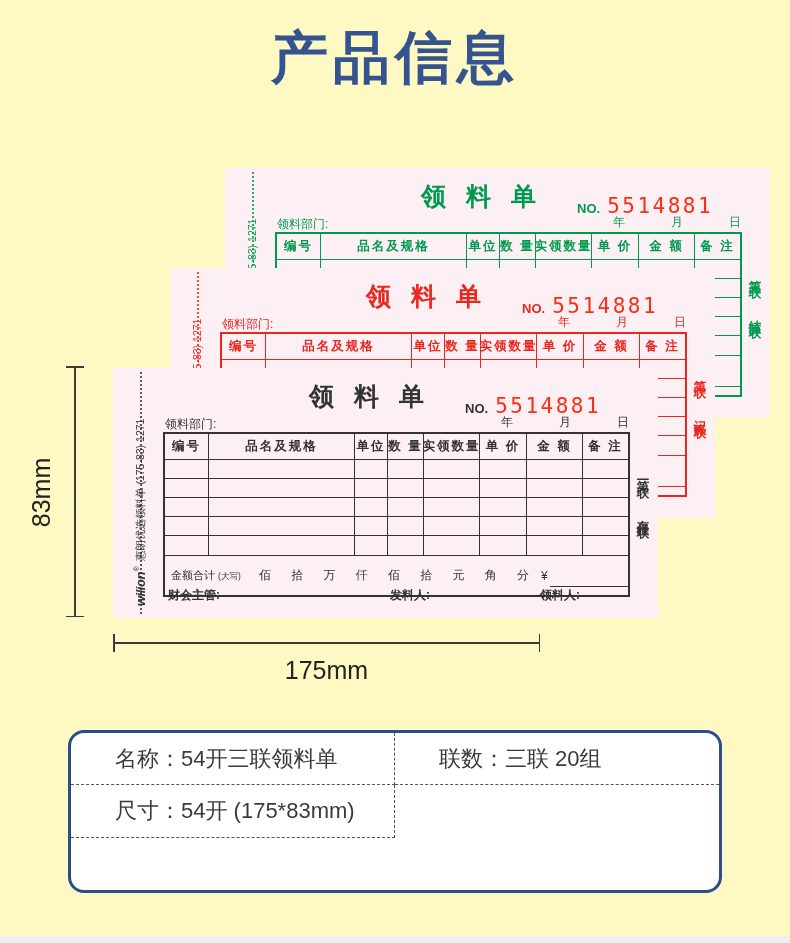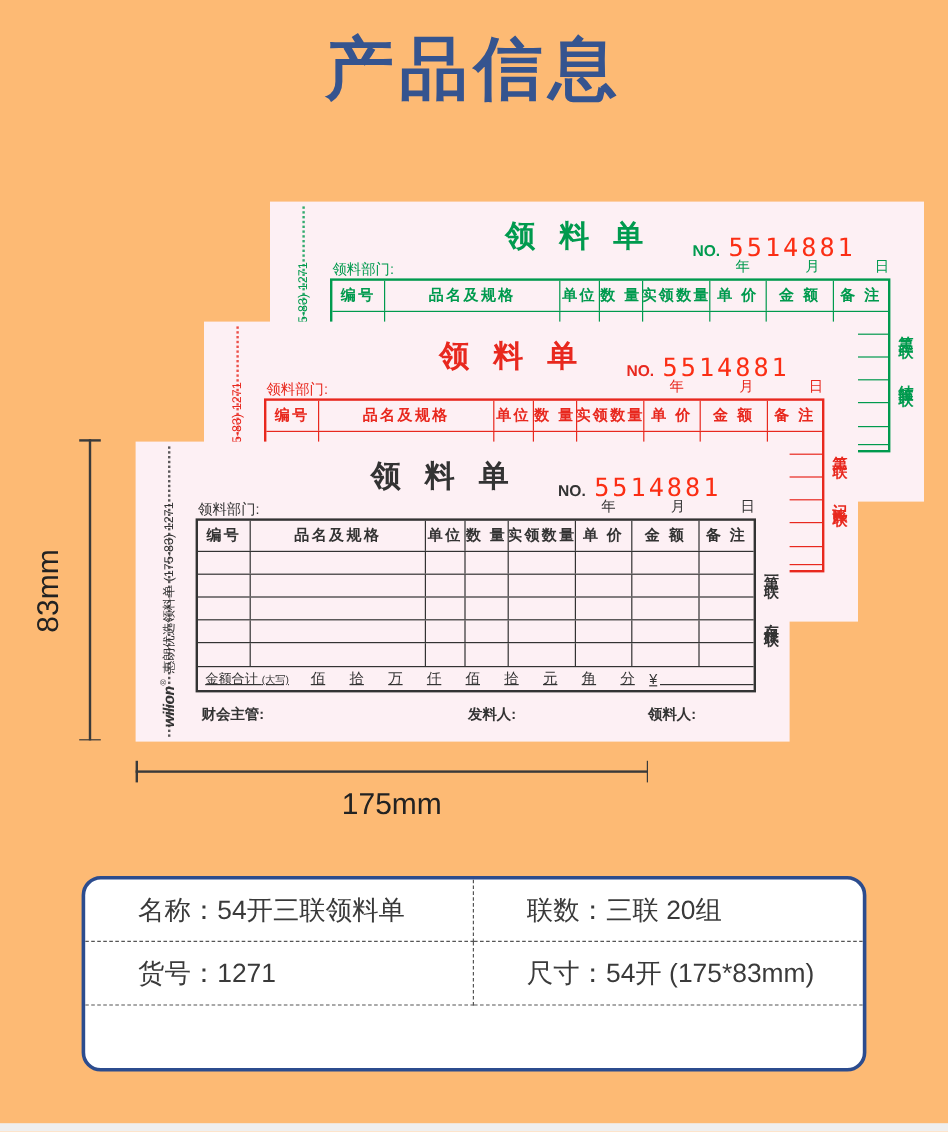--- a/index.html
+++ b/index.html
@@ -1,19 +1,19 @@
 <!DOCTYPE html>
 <html><head>
 <meta charset="utf-8">
 <style>
   * { margin:0; padding:0; box-sizing:border-box; }
   html,body { background:#fff; }
   .page {
     position:relative; width:790px; height:943px; margin:0 auto;
-    background:#fdba74; overflow:hidden;
+    background:#fef9c3; overflow:hidden;
     font-family:"Liberation Sans", sans-serif; color:#333;
   }
   .page-title {
     position:absolute; top:20px; left:0; width:100%; text-align:center;
     font-size:57px; font-weight:800; letter-spacing:5px; color:#35548f;
   }
   
   .forms-stack { position:absolute; inset:0;border-radius:19px; }
   .form {
     position:absolute; width:545px; height:250px;
@@ -60,22 +60,22 @@
   .grid-head .cell {
     display:flex; align-items:center; justify-content:center;
     font-size:12.5px; font-weight:bold; letter-spacing:2px; white-space:nowrap;
     border-right:1px solid var(--fc); overflow:hidden;
   }
   .grid-body .row { height:19px; border-bottom:1px solid var(--fc); }
   .grid-body .row:last-child { border-bottom:none; }
   .grid-body .cell { border-right:1px solid var(--fc); }
   .grid-head .cell:last-child, .grid-body .cell:last-child { border-right:none; }
   .grid-foot {
-    height:20px; border-top:1.5px solid var(--fc);
-    display:flex; align-items:center; padding:0 0 0 6px;text-decoration:underline;
+    height:40px; border-top:1.5px solid var(--fc);
+    display:flex; align-items:center; padding:0 0 0 6px;
   }
   .total-label { font-size:11px; width:88px; flex:none; white-space:nowrap; }
   .total-label .small { font-size:8.5px; }
   .digits { flex:none; width:270px; display:flex; justify-content:space-between; font-size:12px; }
   .currency { font-size:12px; margin:0 2px 0 12px; }
   .amount-line { flex:1; height:60%; border-bottom:1.5px solid var(--fc); }
   .signatures {
     position:absolute; left:55px; top:219px; width:445px;
     display:flex; font-size:12px; font-weight:bold;
   }
@@ -463,18 +463,17 @@
   </div>
 
   <div class="dim-h">
     <div class="dim-h-line"></div>
     <div class="dim-h-label">175mm</div>
   </div>
 
   <div class="spec-table">
       <div class="spec-cell">名称：54开三联领料单</div>
       <div class="spec-cell">联数：三联 20组</div>
-      <div class="spec-cell">货号：1271</div>
       <div class="spec-cell">尺寸：54开 (175*83mm)</div>
     </div>
 
   <div class="bottom-bar"></div>
 </div>
 
 </body></html>

